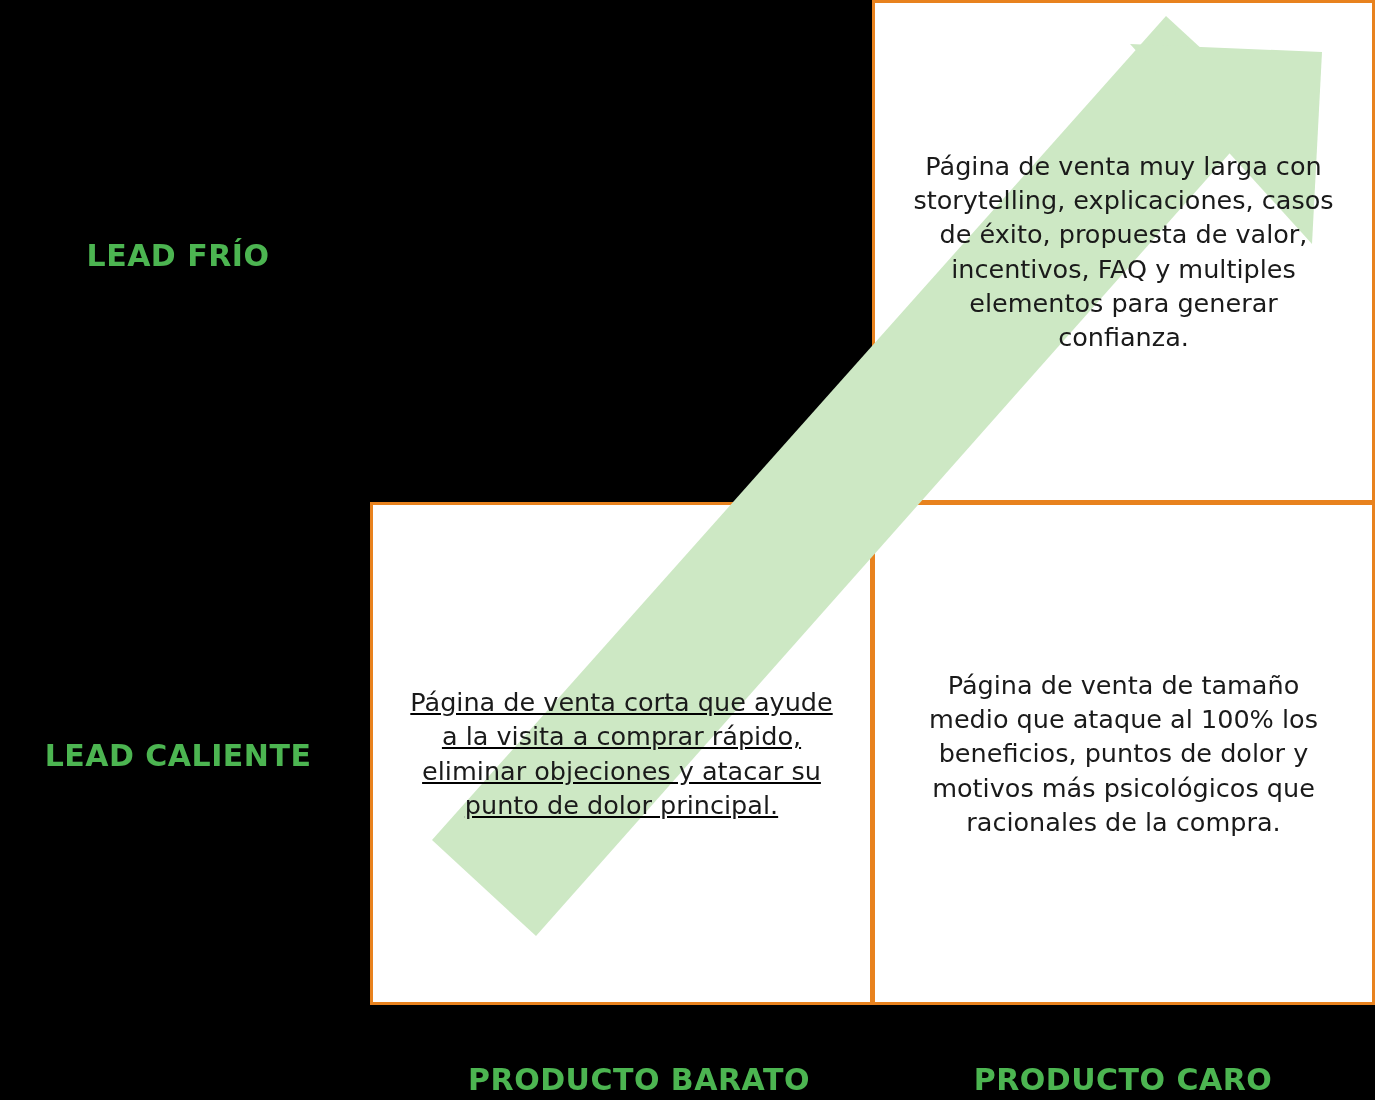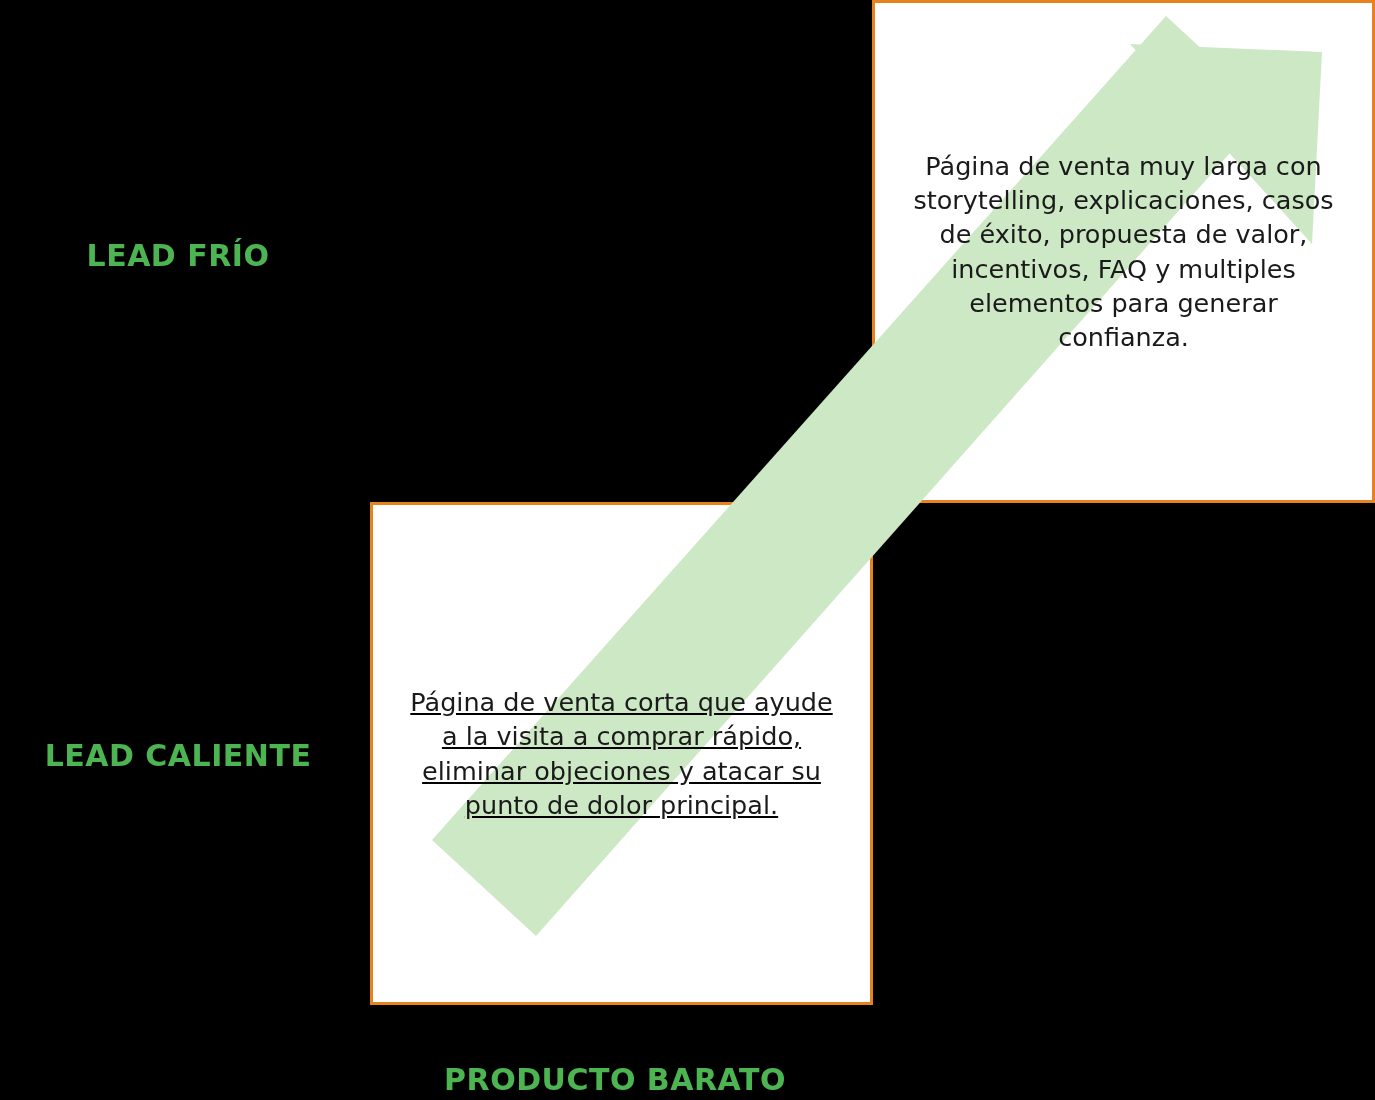--- a/index.html
+++ b/index.html
@@ -47,21 +47,21 @@
   .col-label {
     position: absolute;
     color: #4CB551;
     font-weight: bold;
     font-size: 30px;
     letter-spacing: 0.5px;
     text-align: center;
     font-family: "DejaVu Sans", "Liberation Sans", sans-serif;
   }
   #label-producto-barato {
-    left: 364px;
+    left: 388px;
     top: 1062px;
     width: 502px;
   }
   #label-producto-caro {
     left: 872px;
     top: 1062px;
     width: 502px;
   }
 
   
@@ -113,32 +113,36 @@
 <body>
 
 <div id="matrix-wrap">
 
   <div class="row-label" id="label-lead-frio">LEAD FRÍO</div>
 
   <div class="row-label" id="label-lead-caliente">LEAD CALIENTE</div>
 
   <div class="col-label" id="label-producto-barato">PRODUCTO BARATO</div>
 
+  <div class="col-label" id="label-producto-caro">PRODUCTO CARO</div>
 
   <div id="grid">
 
 
     <div class="cell" id="cell-cold-expensive">
       <div class="cell-text">Página de venta muy larga con storytelling, explicaciones, casos de éxito, propuesta de valor, incentivos, FAQ y multiples elementos para generar confianza.</div>
     </div>
 
     <div class="cell" id="cell-hot-cheap">
       <div class="cell-text">Página de venta corta que ayude a la visita a comprar rápido, eliminar objeciones y atacar su punto de dolor principal.</div>
     </div>
 
+    <div class="cell" id="cell-hot-expensive">
+      <div class="cell-text">Página de venta de tamaño medio que ataque al 100% los beneficios, puntos de dolor y motivos más psicológicos que racionales de la compra.</div>
+    </div>
 
   </div>
 
   <svg id="arrow-layer" viewBox="0 0 1375 1100" xmlns="http://www.w3.org/2000/svg">
     <g>
       <polygon points="430,838 538,938 1320,60 1196,60 1318,58 1318,182" fill="#CDE8C4" opacity="0"></polygon>
 
       <polygon points="432,840 536,936 1268,110 1166,16" fill="#CDE8C4"></polygon>
 
       <polygon points="1130,44 1322,52 1312,244" fill="#CDE8C4"></polygon>

